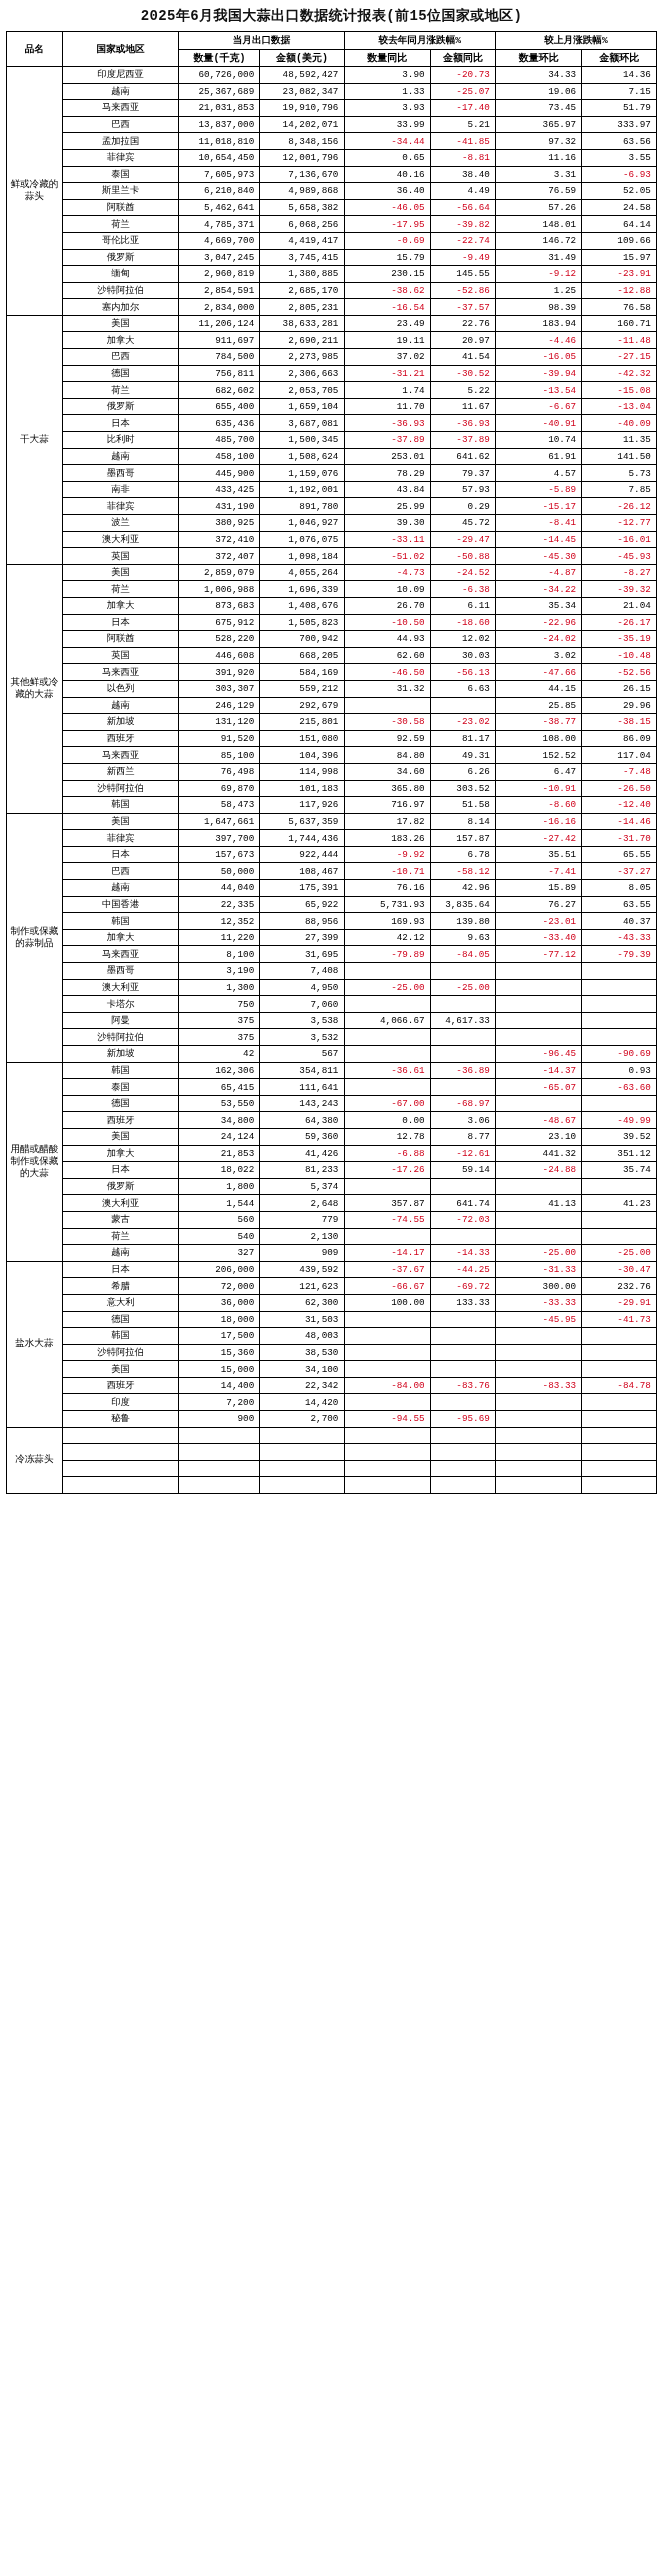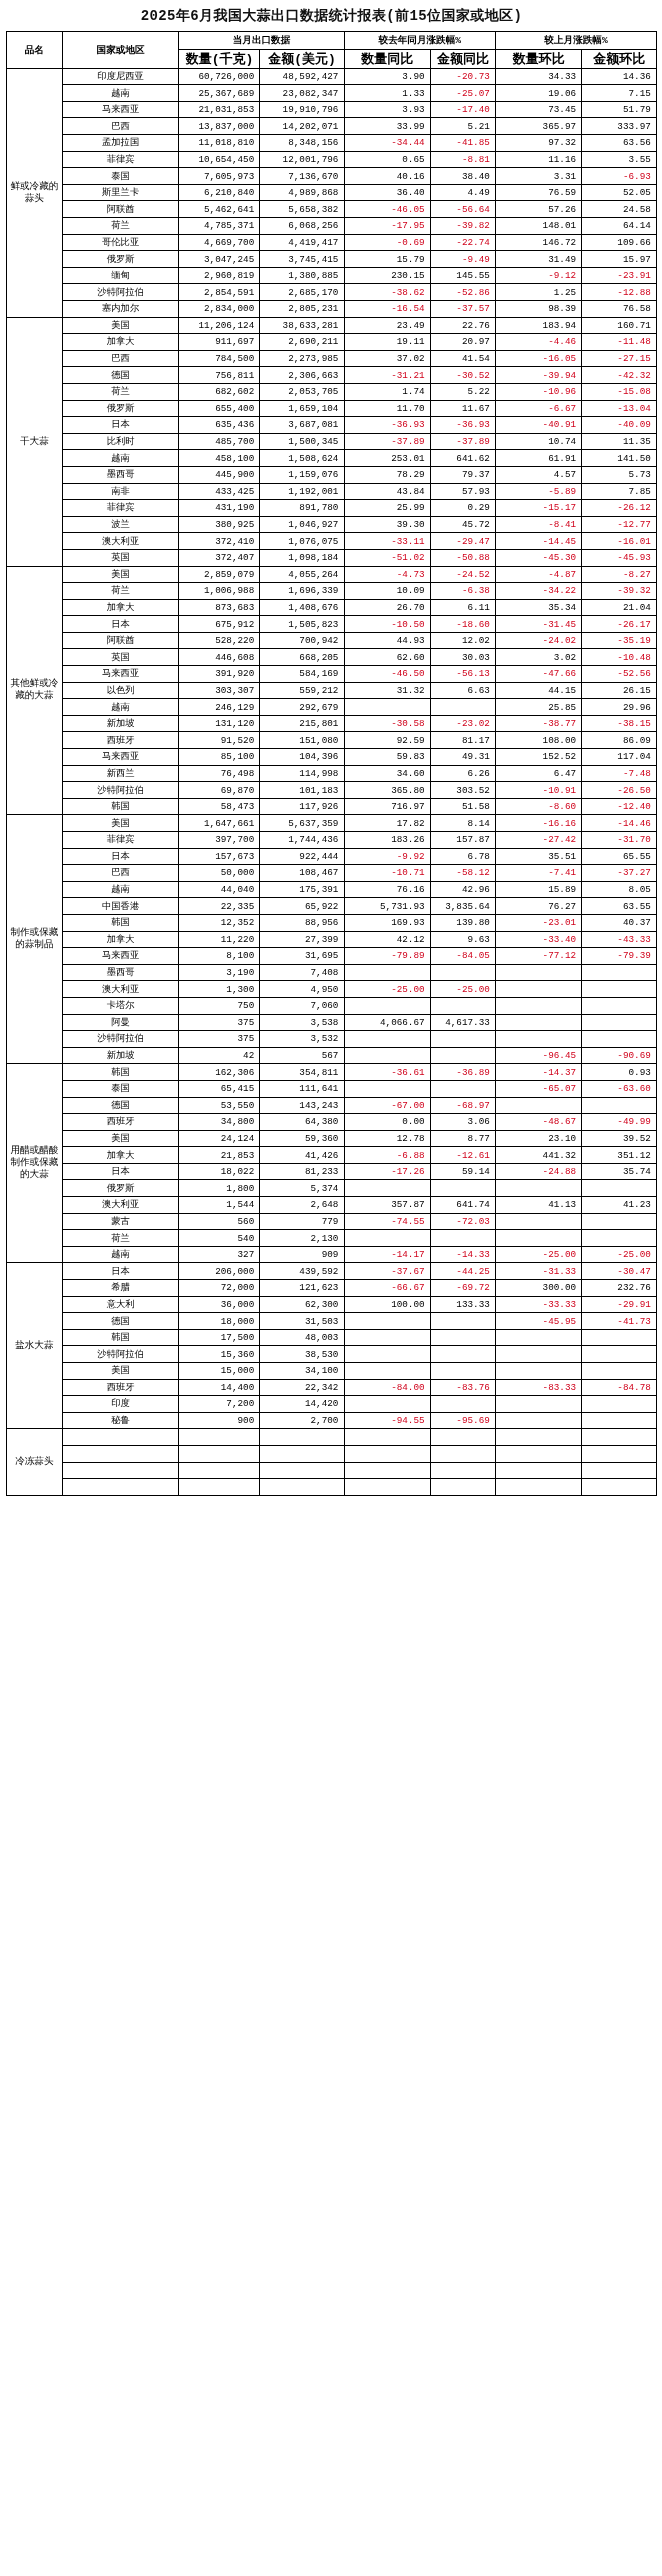--- a/index.html
+++ b/index.html
@@ -11,21 +11,21 @@
   col.c1{width:111px;}
   col.c2{width:77px;}
   col.c3{width:80px;}
   col.c4{width:82px;}
   col.c5{width:62px;}
   col.c6{width:82px;}
   col.c7{width:71px;}
   th,td{border:0.7px solid #000;font-size:9.3px;color:#000;padding:0;height:15.6px;}
   th{font-weight:bold;text-align:center;background:#fff;}
   .hdr-top th{height:16.3px;font-size:9.6px;}
-  .hdr-sub th{height:16.3px;font-size:13px;}
+  .hdr-sub th{height:16.3px;font-size:10px;}
   td.cat{text-align:center;font-size:9.6px;font-weight:normal;line-height:1.25;padding:1.5px;}
   td.country{text-align:center;}
   td.num{text-align:right;padding-right:5.2px;}
   td.pct{text-align:right;padding-right:5.2px;}
   .neg{color:#d0021b;}
   .empty{}
 </style>
 </head>
 <body>
 
@@ -233,21 +233,21 @@
           <td class="pct neg">-30.52</td>
           <td class="pct neg">-39.94</td>
           <td class="pct neg">-42.32</td>
         </tr>
         <tr>
           <td class="country">荷兰</td>
           <td class="num">682,602</td>
           <td class="num">2,053,705</td>
           <td class="pct">1.74</td>
           <td class="pct">5.22</td>
-          <td class="pct neg">-10.96</td>
+          <td class="pct neg">-13.54</td>
           <td class="pct neg">-15.08</td>
         </tr>
         <tr>
           <td class="country">俄罗斯</td>
           <td class="num">655,400</td>
           <td class="num">1,659,104</td>
           <td class="pct">11.70</td>
           <td class="pct">11.67</td>
           <td class="pct neg">-6.67</td>
           <td class="pct neg">-13.04</td>
@@ -360,21 +360,21 @@
           <td class="pct">6.11</td>
           <td class="pct">35.34</td>
           <td class="pct">21.04</td>
         </tr>
         <tr>
           <td class="country">日本</td>
           <td class="num">675,912</td>
           <td class="num">1,505,823</td>
           <td class="pct neg">-10.50</td>
           <td class="pct neg">-18.60</td>
-          <td class="pct neg">-31.45</td>
+          <td class="pct neg">-22.96</td>
           <td class="pct neg">-26.17</td>
         </tr>
         <tr>
           <td class="country">阿联酋</td>
           <td class="num">528,220</td>
           <td class="num">700,942</td>
           <td class="pct">44.93</td>
           <td class="pct">12.02</td>
           <td class="pct neg">-24.02</td>
           <td class="pct neg">-35.19</td>
@@ -430,21 +430,21 @@
           <td class="num">151,080</td>
           <td class="pct">92.59</td>
           <td class="pct">81.17</td>
           <td class="pct">108.00</td>
           <td class="pct">86.09</td>
         </tr>
         <tr>
           <td class="country">马来西亚</td>
           <td class="num">85,100</td>
           <td class="num">104,396</td>
-          <td class="pct">59.83</td>
+          <td class="pct">84.80</td>
           <td class="pct">49.31</td>
           <td class="pct">152.52</td>
           <td class="pct">117.04</td>
         </tr>
         <tr>
           <td class="country">新西兰</td>
           <td class="num">76,498</td>
           <td class="num">114,998</td>
           <td class="pct">34.60</td>
           <td class="pct">6.26</td>

